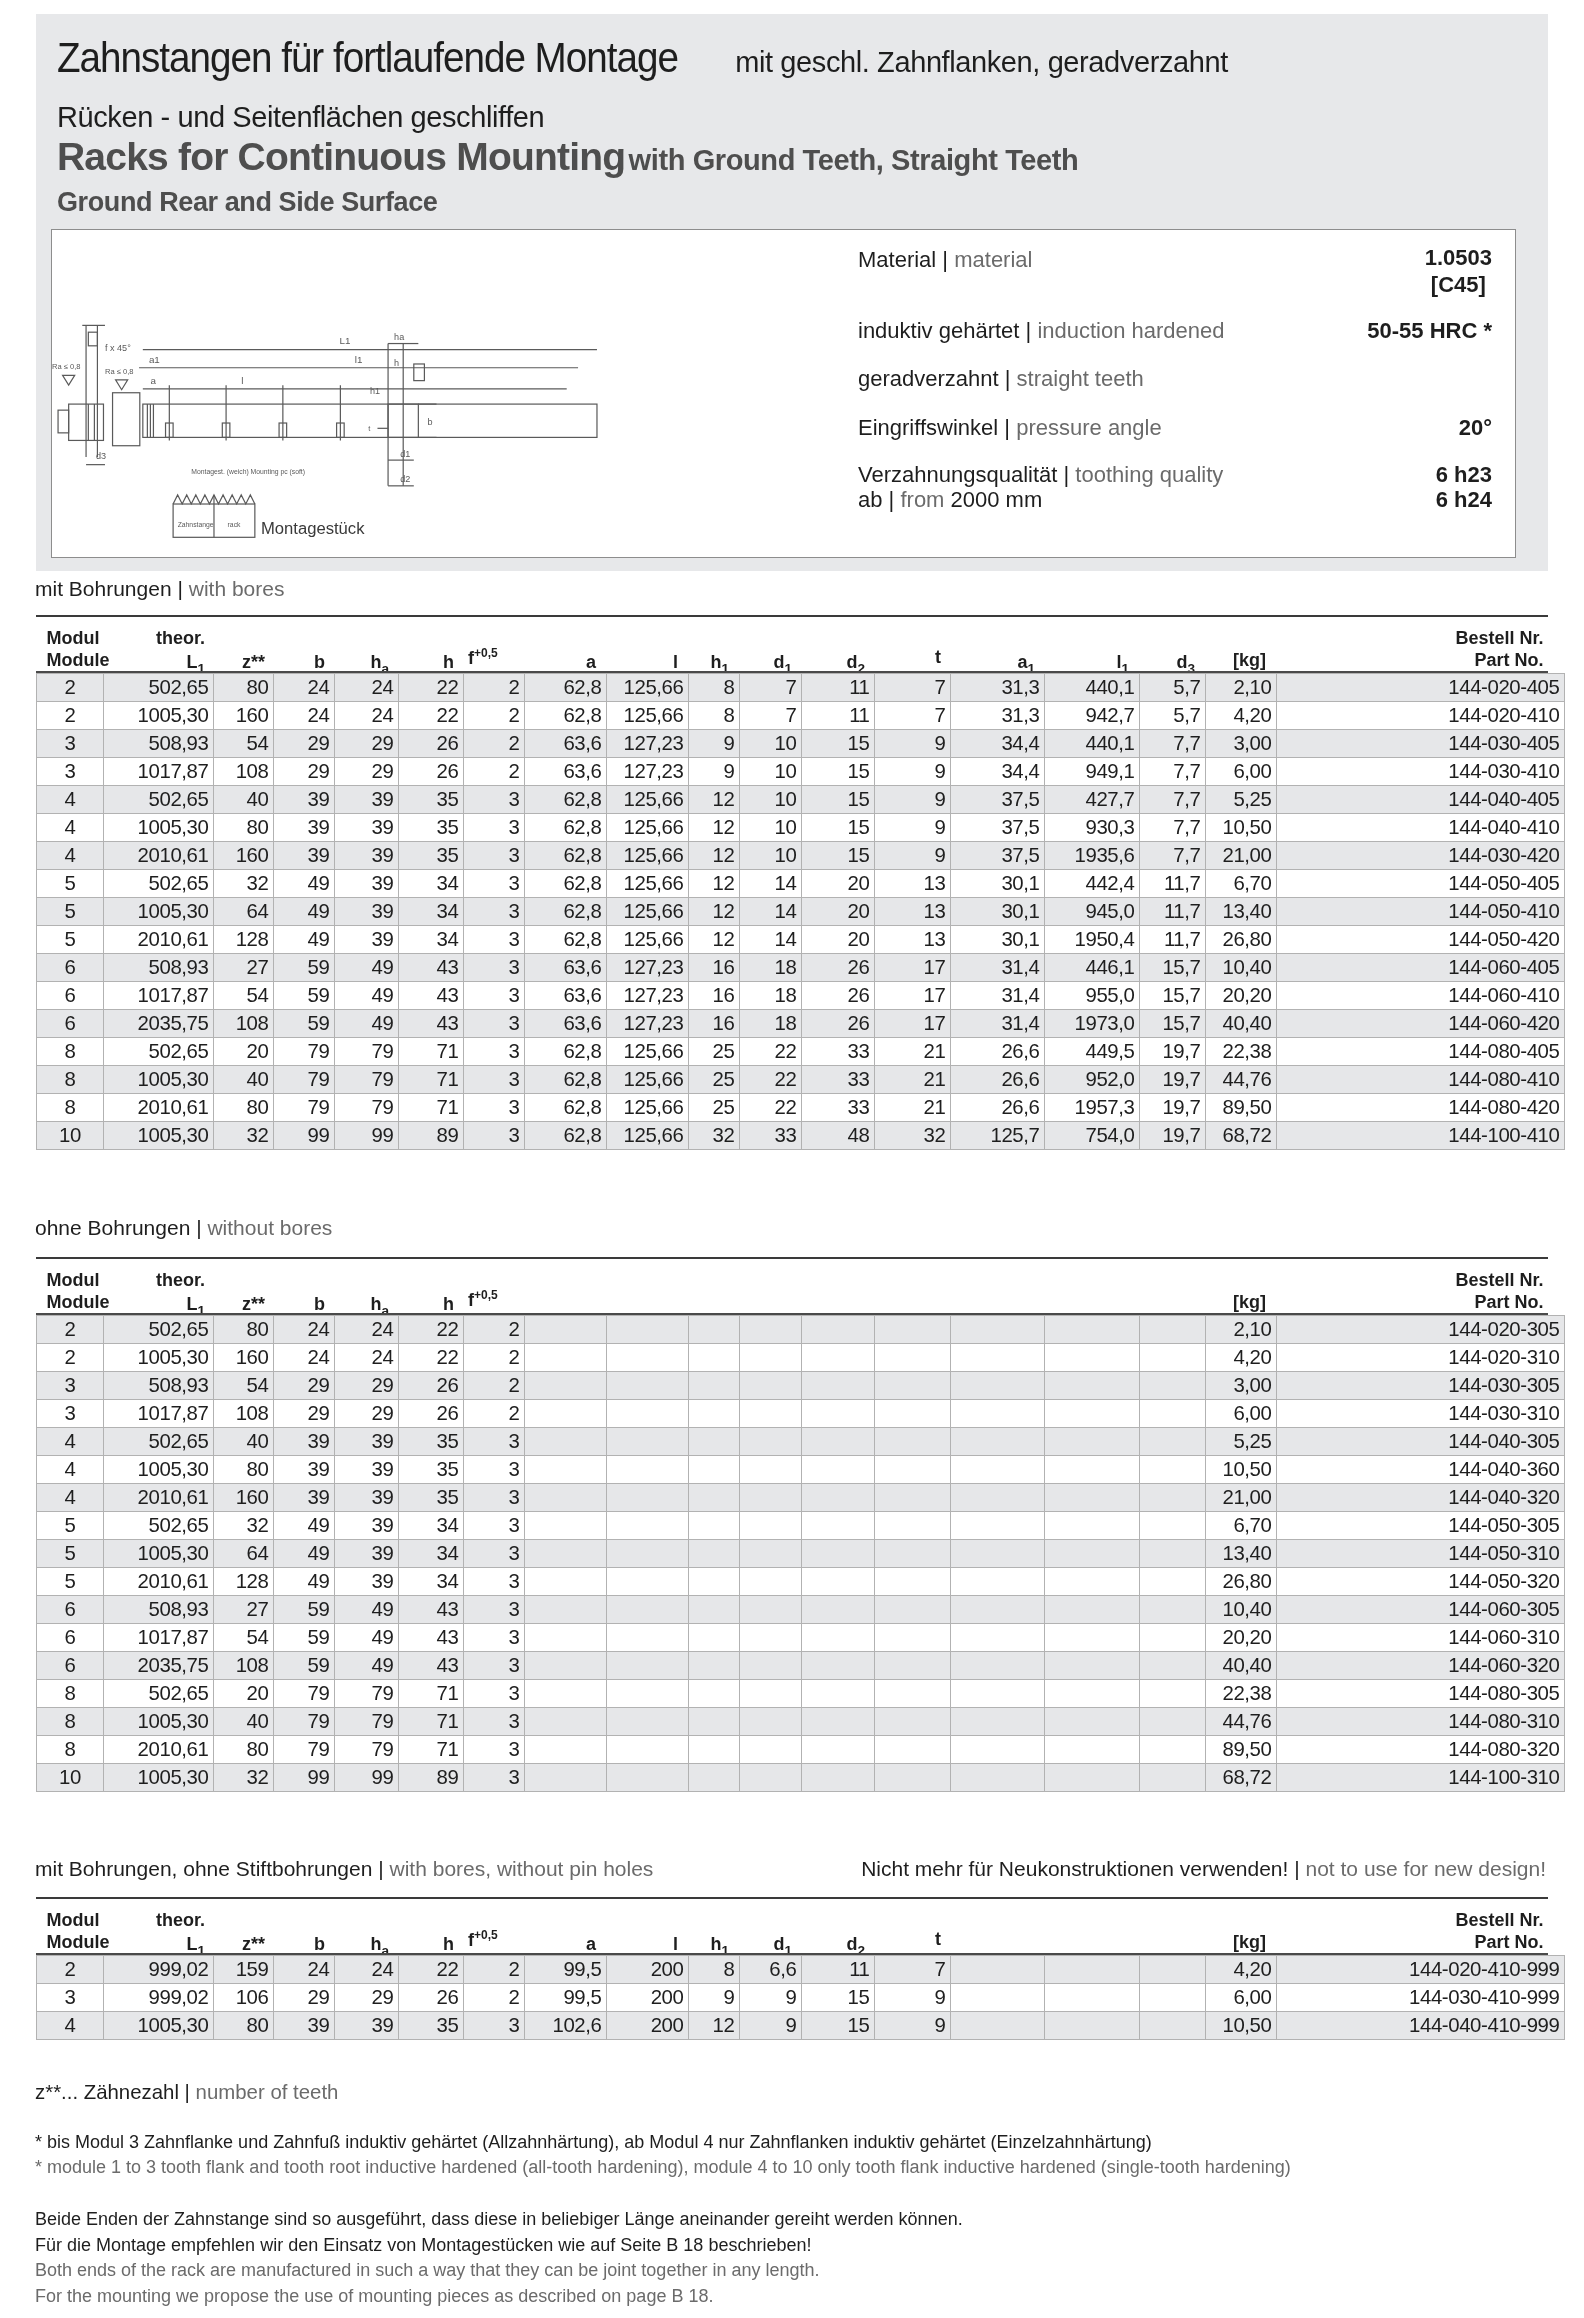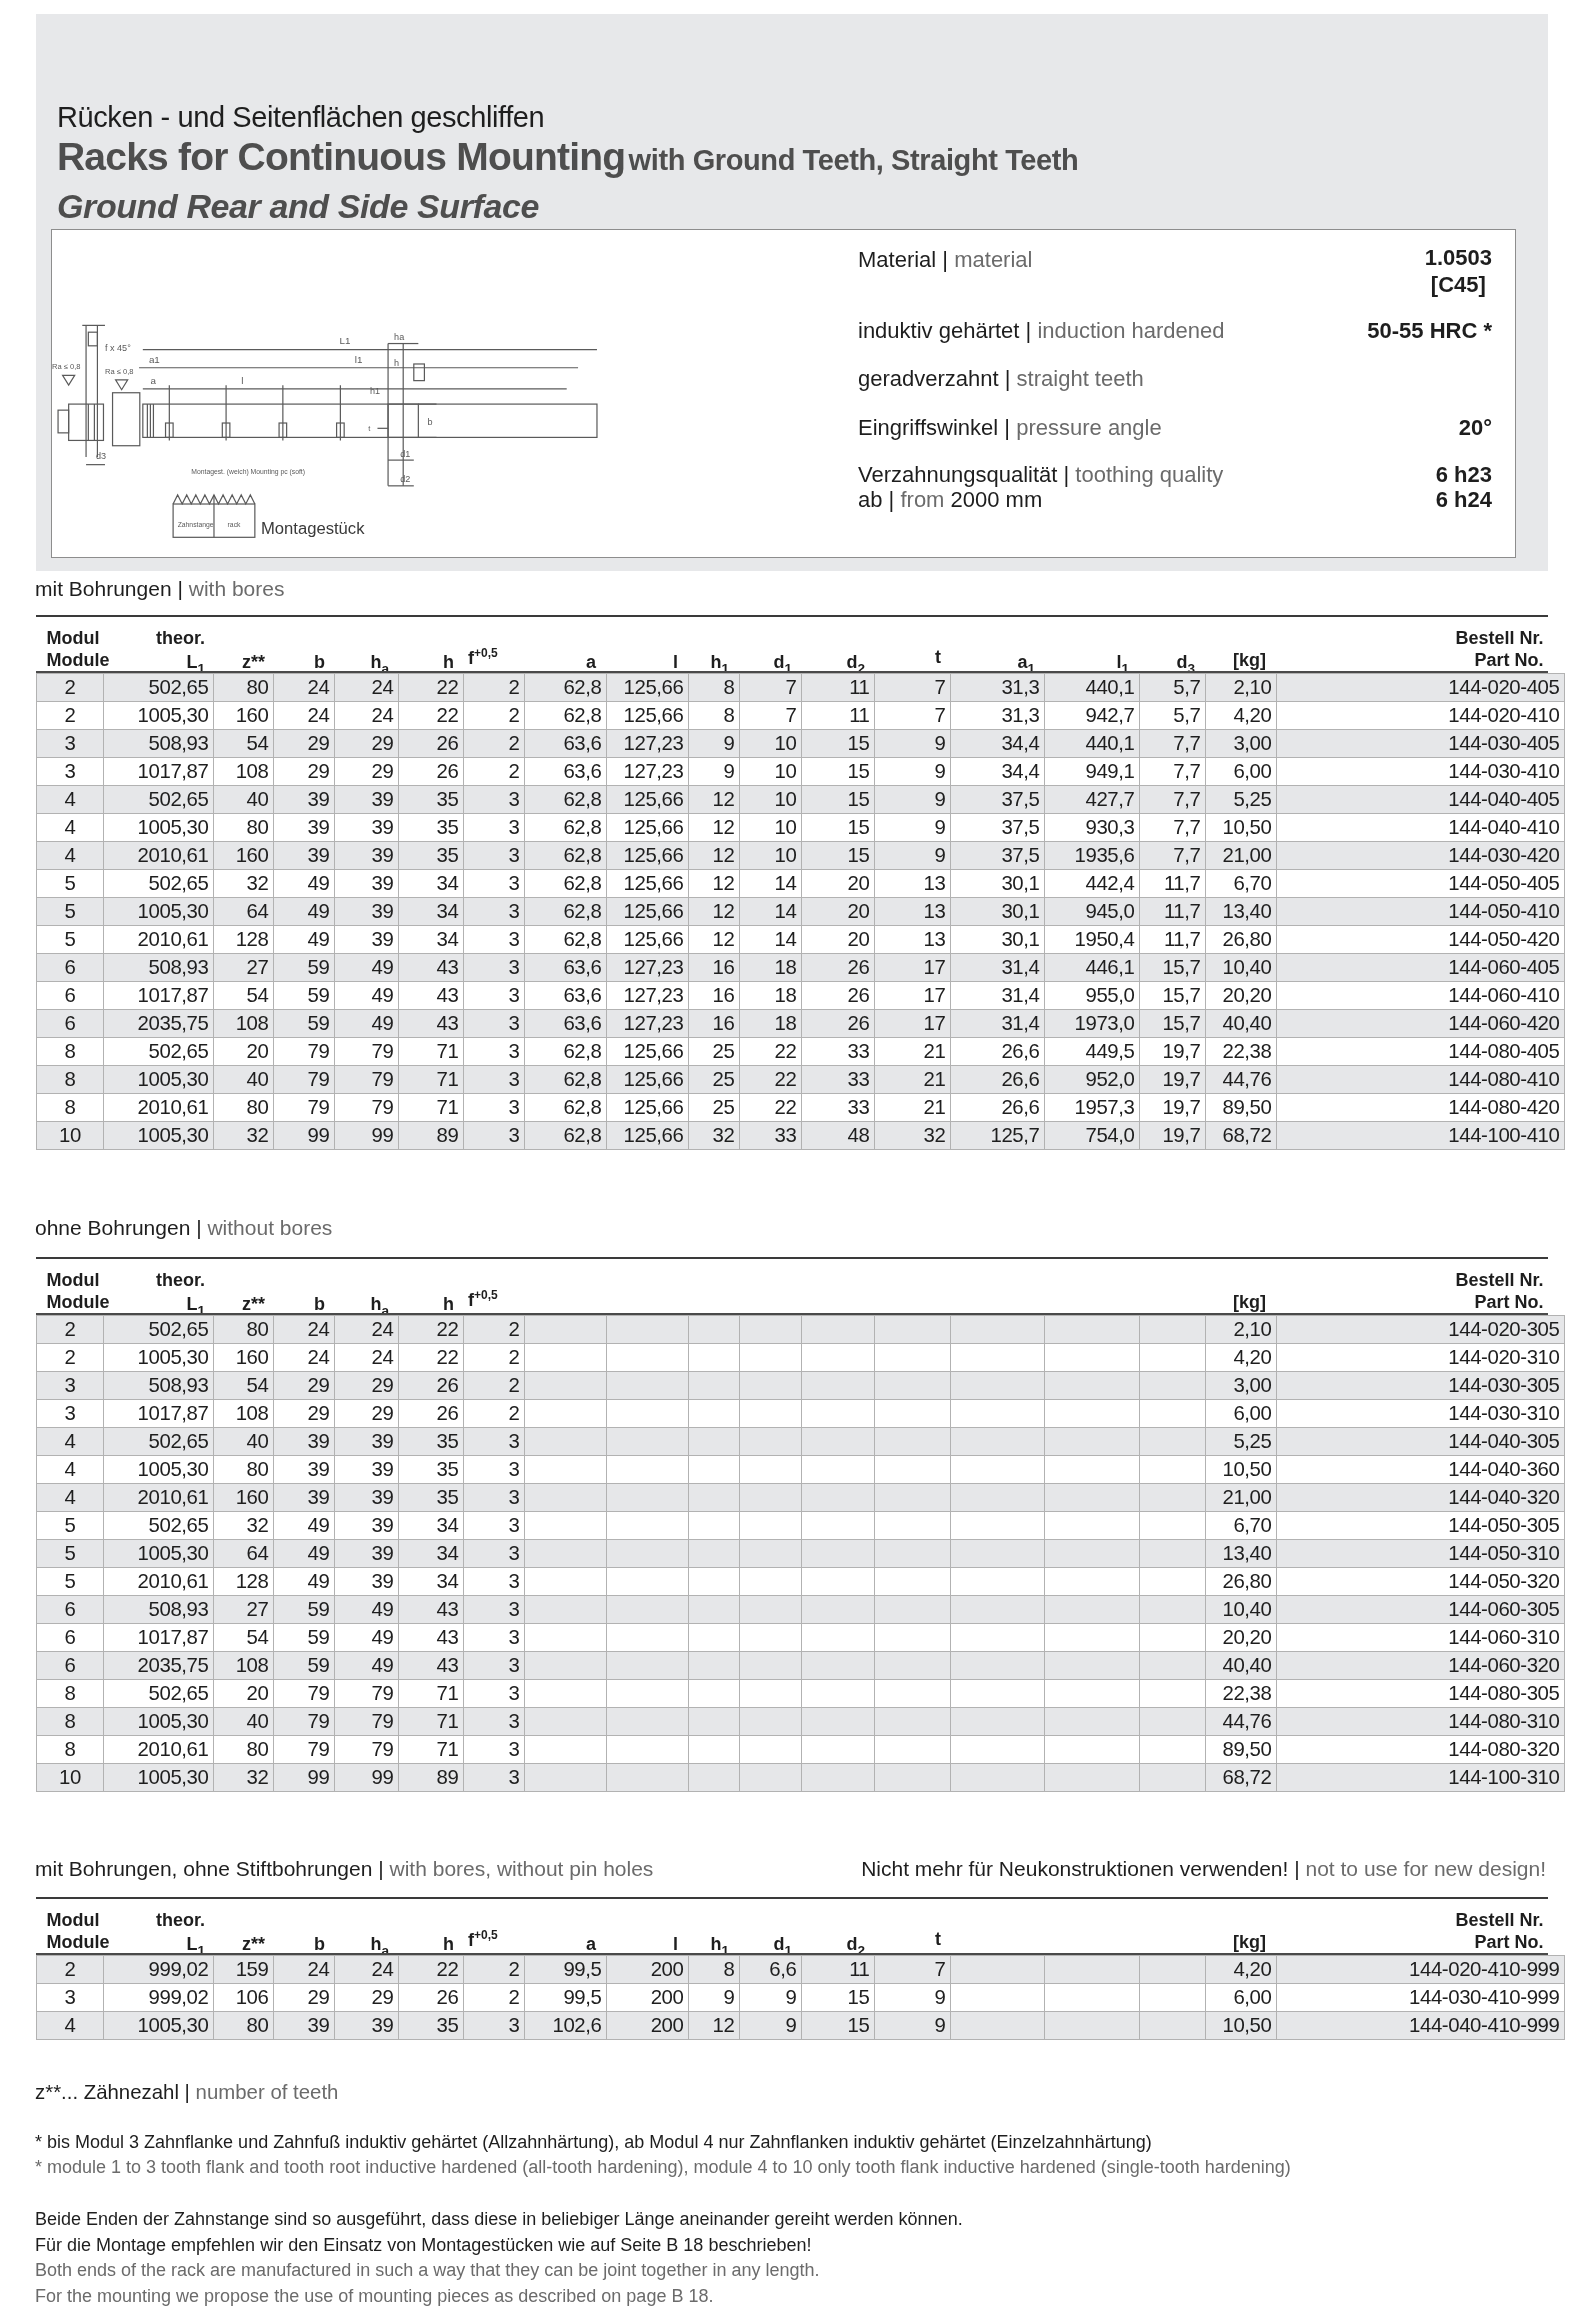--- a/index.html
+++ b/index.html
@@ -14,21 +14,21 @@
     position: absolute; left: 36px; top: 14.4px; width: 1512px; height: 557px;
     background: #e7e8ea;
   }
   #title-de { position: absolute; left: 21px; top: 19.7px; white-space: nowrap; }
   #title-de .big { font-size: 42px; letter-spacing: -1.1px; transform: scaleX(0.92); display: inline-block; transform-origin: left; }
   #title-de .small { font-size: 29px; letter-spacing: -0.4px; }
   #subtitle-de { position: absolute; left: 21px; top: 87px; font-size: 29px; letter-spacing: -0.4px; }
   #title-en { position: absolute; left: 21px; top: 121px; white-space: nowrap; color: #4e4e4e; font-weight: bold; }
   #title-en .big { font-size: 39px; letter-spacing: -0.8px; }
   #title-en .small { font-size: 29px; letter-spacing: -0.4px; }
-  #subtitle-en { position: absolute; left: 21px; top: 173px; font-size: 34px; font-weight: bold; color: #4e4e4e; letter-spacing: -0.4px; font-style: italic; }
+  #subtitle-en { position: absolute; left: 21px; top: 173px; font-size: 27px; font-weight: bold; color: #4e4e4e; letter-spacing: -0.4px; }
 
   #drawing-box {
     position: absolute; left: 15px; top: 215px; width: 794px; height: 327px;
     background: #fff; border: 1.5px solid #8d8d8d;
   }
   #spec-box {
     position: absolute; left: 807px; top: 215px; width: 672px; height: 327px;
     background: #fff; border: 1.5px solid #8d8d8d; border-left: none;
   }
   .spec-row { position: absolute; left: 15px; right: 23px; font-size: 22px; }
@@ -56,20 +56,24 @@
   table.grid tr:nth-child(odd) td { background: #e6e7e9; }
   table.grid tr:nth-child(even) td { background: #ffffff; }
 
   
   .note { position: absolute; left: 35px; font-size: 18px; white-space: nowrap; }
 </style>
 </head>
 <body>
 
 <div id="header">
+  <div id="title-de">
+    <span class="big">Zahnstangen für fortlaufende Montage</span>
+    <span class="small">mit geschl. Zahnflanken, geradverzahnt</span>
+  </div>
   <div id="subtitle-de">Rücken - und Seitenflächen geschliffen</div>
   <div id="title-en">
     <span class="big">Racks for Continuous Mounting</span>
     <span class="small">with Ground Teeth, Straight Teeth</span>
   </div>
   <div id="subtitle-en">Ground Rear and Side Surface</div>
 
   <div id="drawing-box">
     <svg width="794" height="327" viewBox="0 0 1049 432" fill="none" stroke="#5a5a5a" stroke-width="1.6" font-family="Liberation Sans, sans-serif">
 

